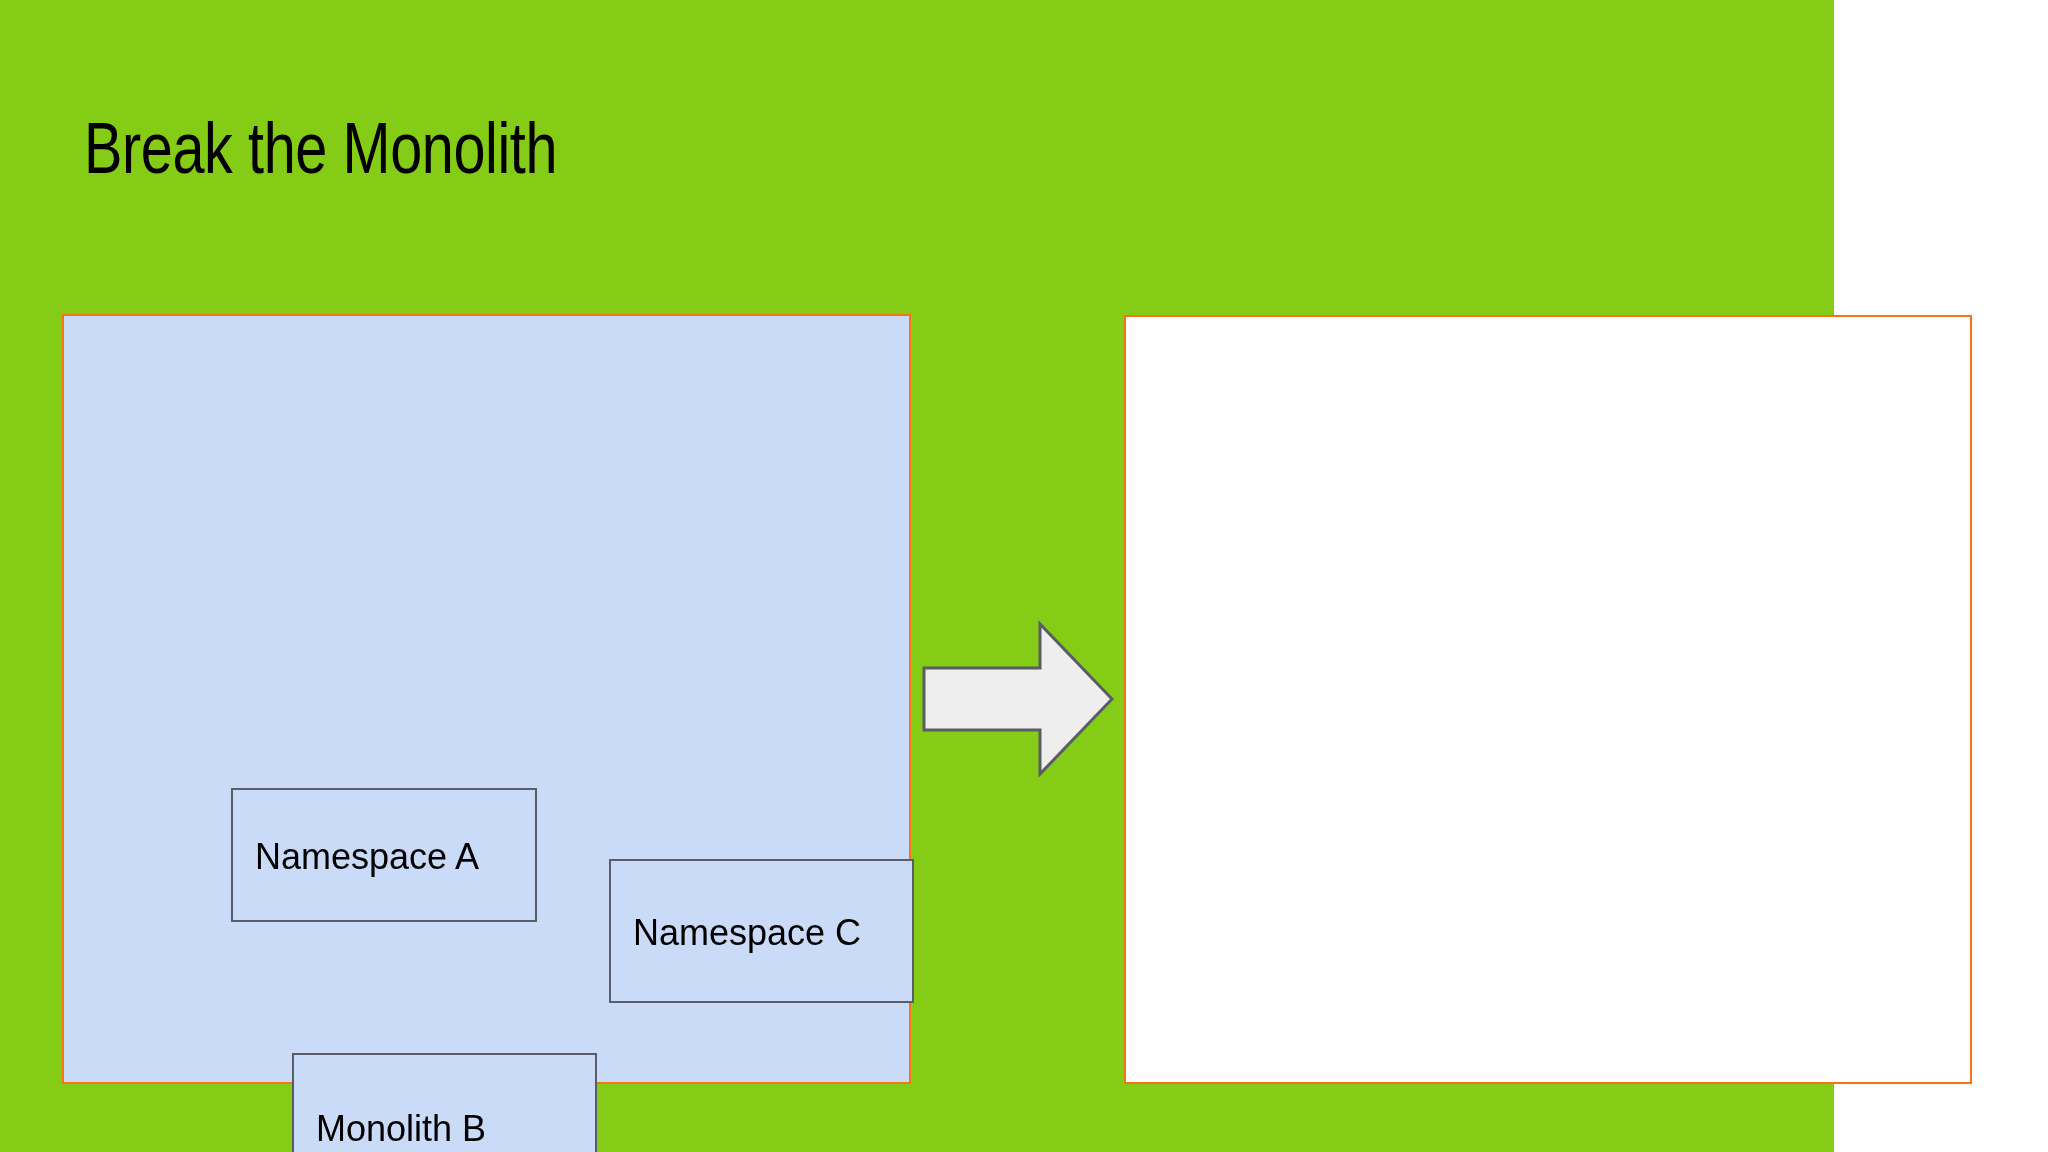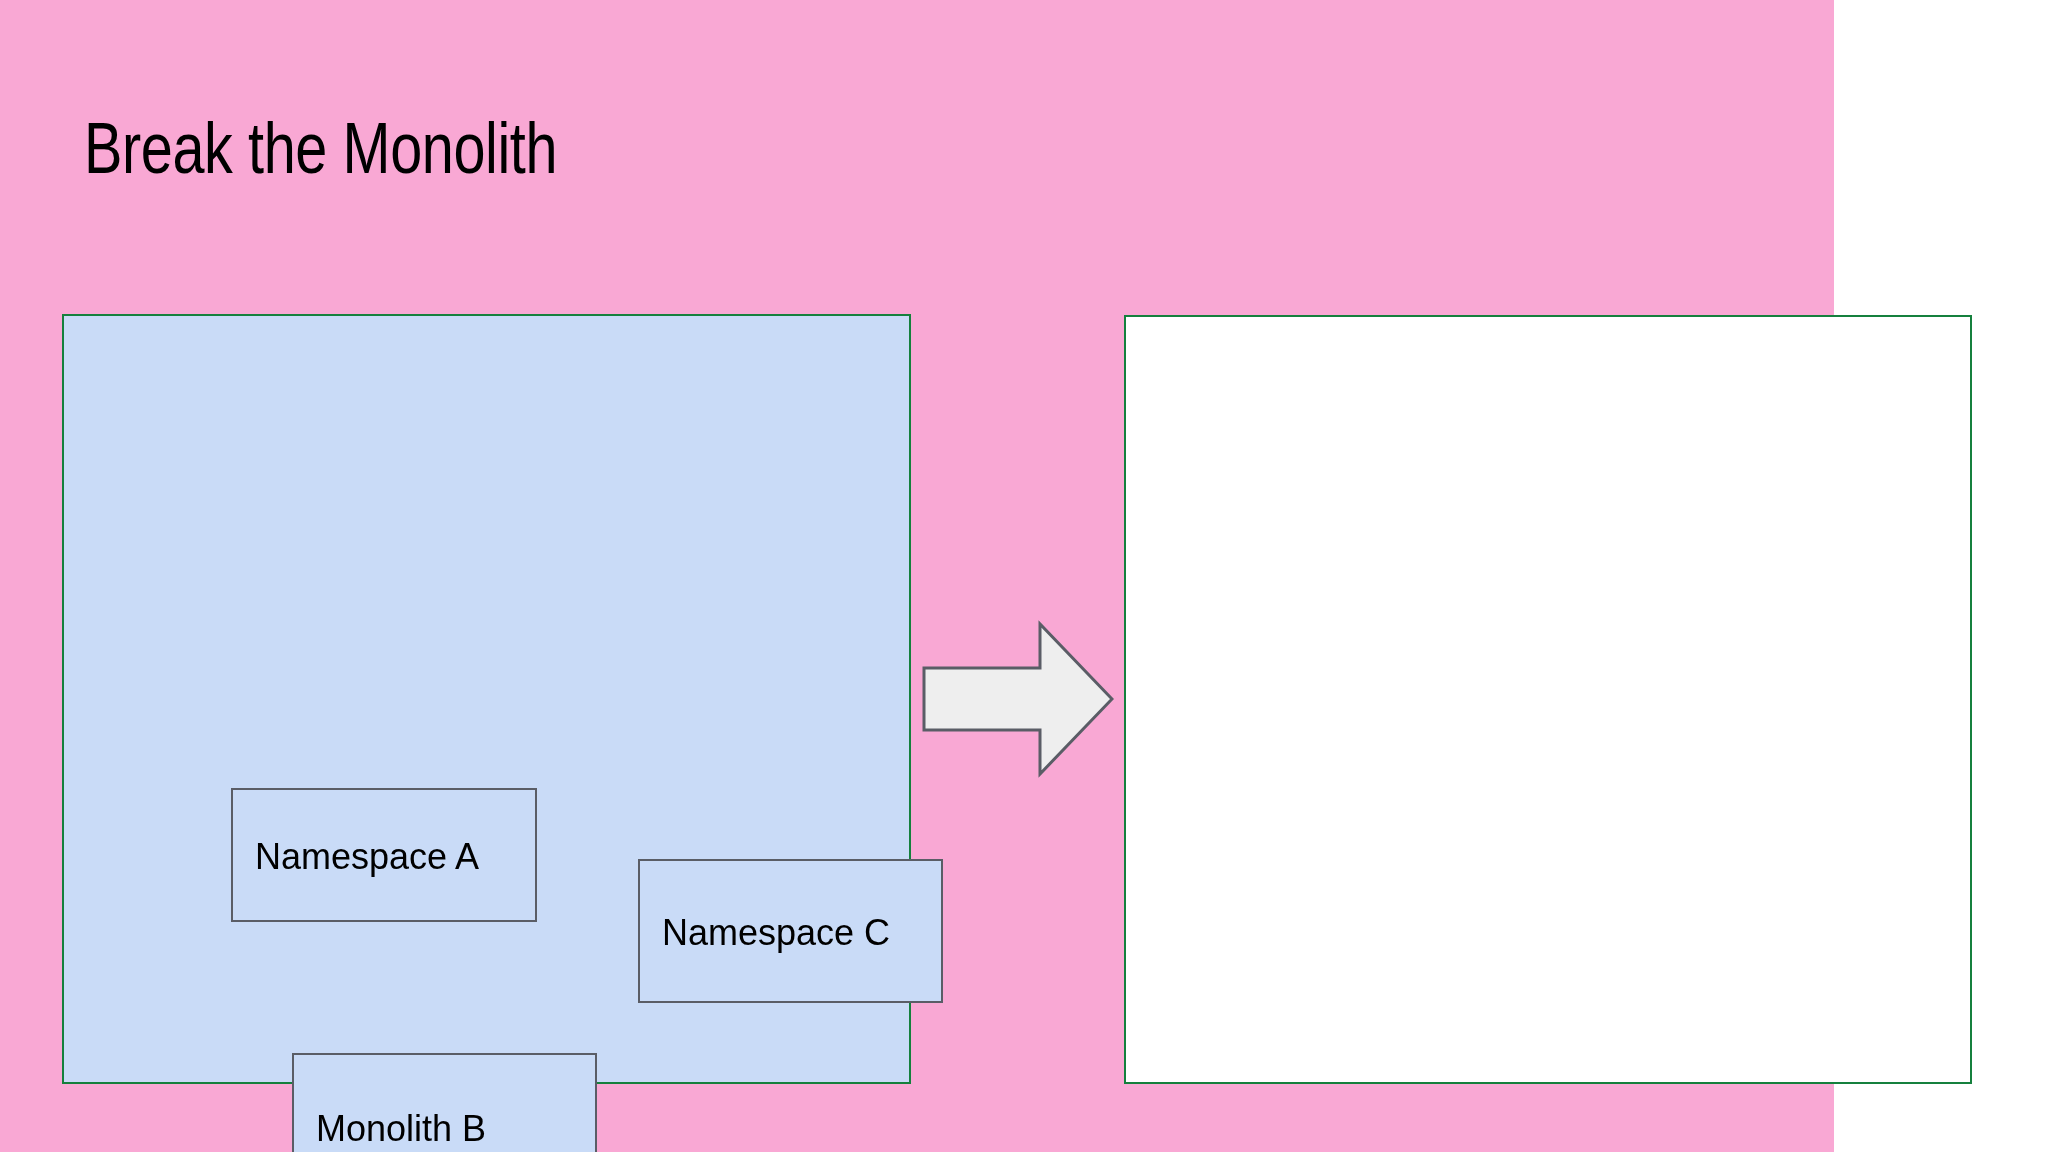--- a/index.html
+++ b/index.html
@@ -14,21 +14,21 @@
     overflow: hidden;
     font-family: "Liberation Sans", sans-serif;
     color: #000000;
   }
 
   #slide {
     position: absolute;
     left: 0; top: 0;
     width: 1834px;
     height: 1152px;
-    background: #f9a8d4;
+    background: #84cc16;
   }
 
   
   #slide-title {
     position: absolute;
     left: 84px;
     top: 112px;
     font-size: 72px;
     line-height: 1.0;
     font-weight: 400;
@@ -36,21 +36,21 @@
     transform: scaleX(0.80);
     transform-origin: left top;
     white-space: nowrap;
     color: #000000;
   }
 
   
   .panel {
     position: absolute;
     box-sizing: border-box;
-    border: 2px solid #15803d;
+    border: 2px solid #f97316;
     text-decoration: underline;
   }
   #monolith-panel {
     left: 62px;
     top: 314px;
     width: 849px;
     height: 770px;
     background: #c9dbf7;
   }
   #cluster-panel {
@@ -73,21 +73,21 @@
     left: 22px;
     top: 50%;
     transform: translateY(-46%);
     font-size: 36px;
     line-height: 1.1;
     white-space: nowrap;
     color: #000000;
   }
 
   #ns-a-mono { left: 167px; top: 472px; width: 306px; height: 134px; }
-  #ns-c-mono { left: 545px; top: 543px; width: 305px; height: 144px; margin-left: 29px; }
+  #ns-c-mono { left: 545px; top: 543px; width: 305px; height: 144px; }
   #ns-b-mono { left: 228px; top: 737px; width: 305px; height: 148px; }
 
   
   #transform-arrow {
     position: absolute;
     left: 922px;
     top: 620px;
     width: 192px;
     height: 158px;
   }

